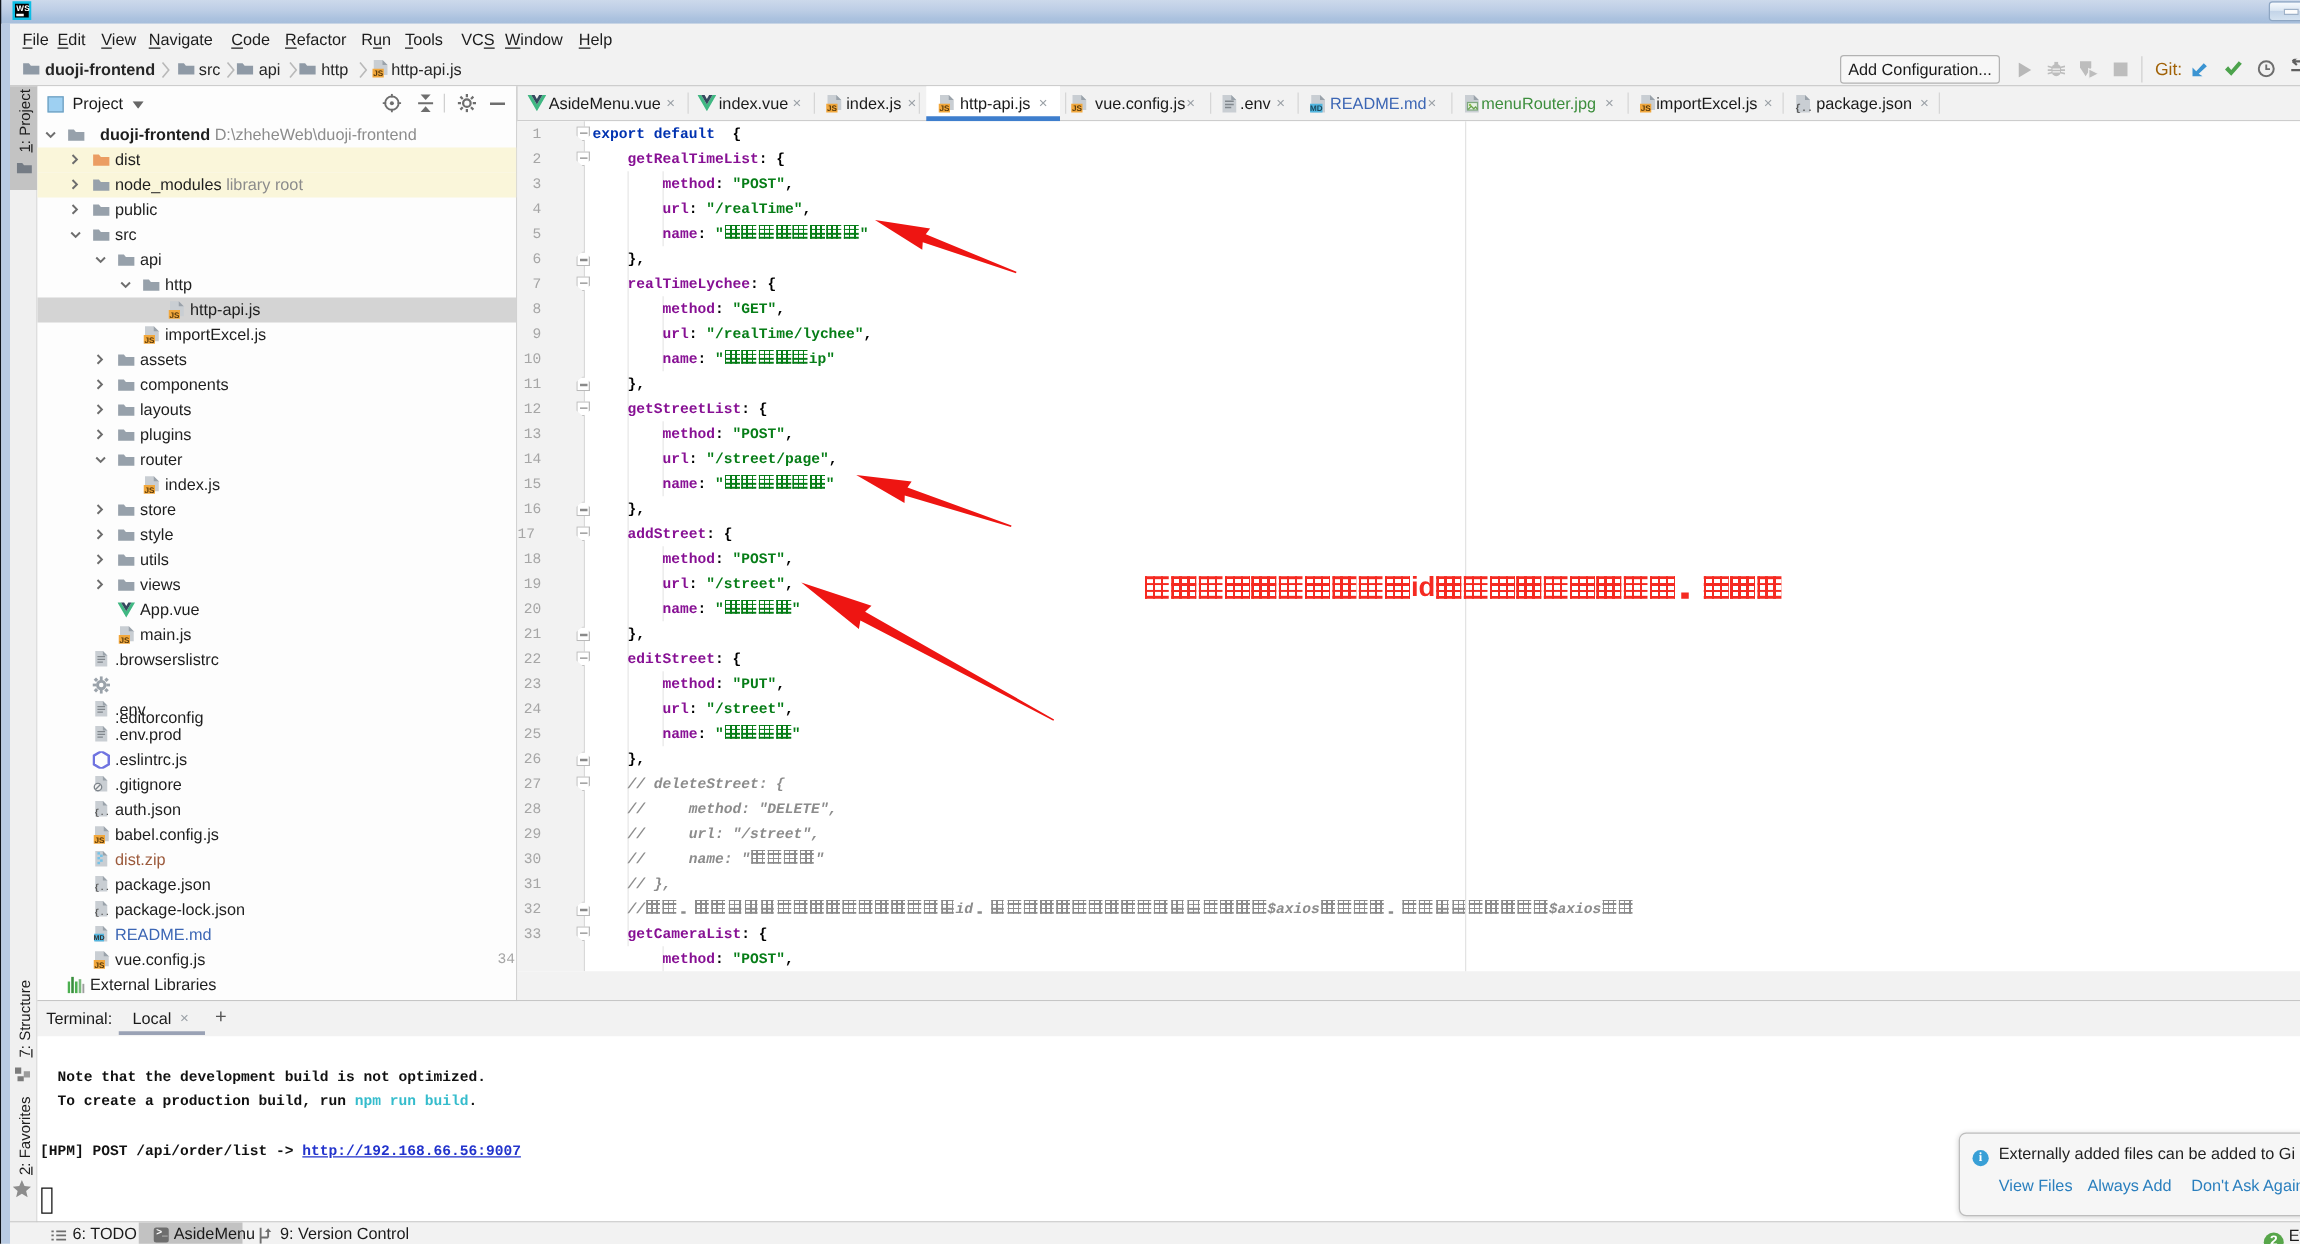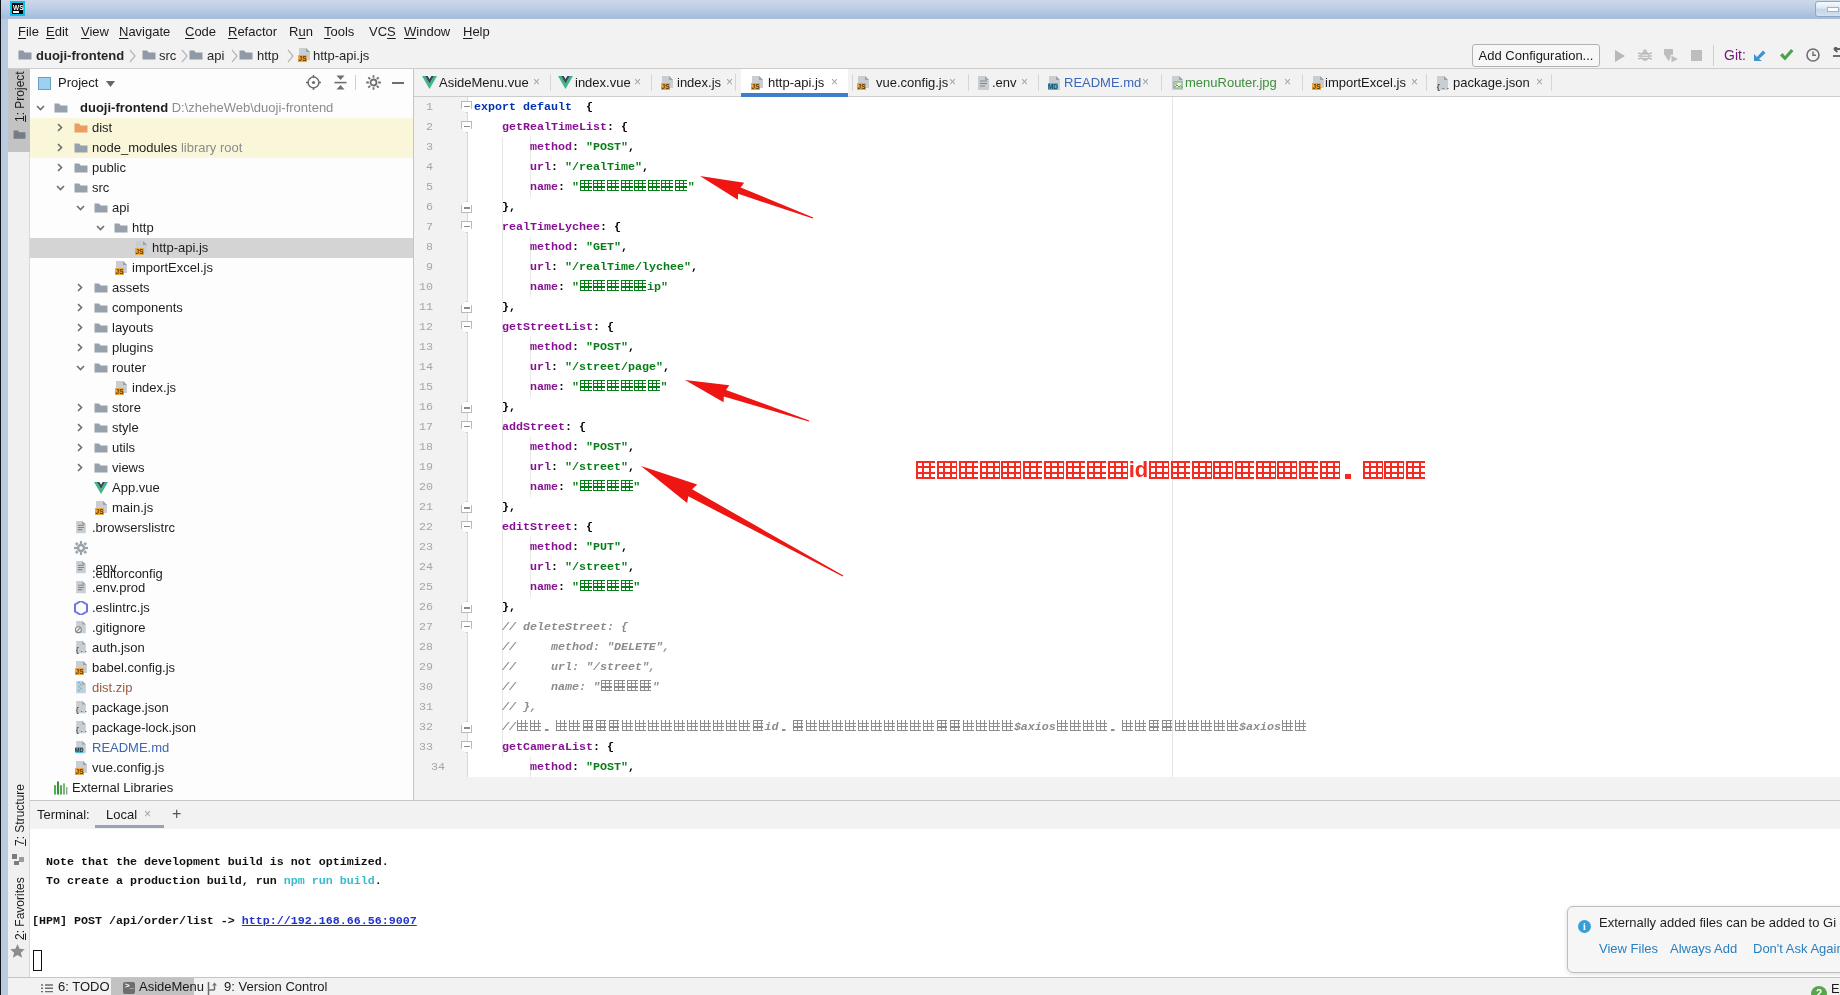--- a/index.html
+++ b/index.html
@@ -101,21 +101,21 @@
       <rect x="5.5" y="0.5" width="3" height="2" fill="#bdbdbd"></rect>
       <path d="M0 4 L4 5 M0 7 L3.5 7 M0 10 L4 9 M14 4 L10 5 M14 7 L10.5 7 M14 10 L10 9" stroke="#bdbdbd" stroke-width="1.4"></path>
       <path d="M4 6.2 h6 M4 8.4 h6" stroke="#f2f2f2" stroke-width="1"></path>
     </svg>
 <svg class="abs" style="left:1663px;top:48px" width="17" height="15" viewBox="0 0 17 15">
       <path d="M1 1 h9 v5 l-4.5 7 L1 6 z" fill="#bdbdbd"></path>
       <path d="M8 7 L16 11 L8 15 z" fill="#bdbdbd" stroke="#f2f2f2" stroke-width="1"></path>
     </svg>
 <rect class="abs" style="left:1691px;top:50px;width:11px;height:11px;background:#bdbdbd"></rect>
 <div class="abs" style="left:1713px;top:45px;width:1px;height:21px;background:#d0d0d0"></div>
-<div class="abs" style="left:1724px;top:44px;font-size:14px;color:#701a75;line-height:23px">Git:</div>
+<div class="abs" style="left:1724px;top:44px;font-size:14px;color:#a16207;line-height:23px">Git:</div>
 <svg class="abs" style="left:1753px;top:49px" width="13" height="13" viewBox="0 0 13 13">
       <path d="M1 12 L1 5 L4 8 L10 1.5 L12.5 4 L6 10 L9 12 z" fill="#3b94d2"></path>
     </svg>
 <svg class="abs" style="left:1779px;top:48px" width="15" height="13" viewBox="0 0 15 13">
       <path d="M1 7.5 L3.5 5 L6 8 L12 1 L14.5 3 L6 12.5 z" fill="#4da34d"></path>
     </svg>
 <svg class="abs" style="left:1806px;top:48px" width="14" height="14" viewBox="0 0 14 14">
       <circle cx="7" cy="7" r="6" fill="none" stroke="#6e6e6e" stroke-width="1.6"></circle>
       <path d="M7 3.5 V7.3 H10" fill="none" stroke="#6e6e6e" stroke-width="1.5"></path>
     </svg>
@@ -547,21 +547,21 @@
 <div class="abs mono" style="left:414px;top:317px;width:19px;height:20px;line-height:20px;text-align:right;color:#a6a6a6;font-weight:normal">12</div>
 <div class="codeline mono" style="top:337px"><span class="t">&nbsp;&nbsp;&nbsp;&nbsp;&nbsp;&nbsp;&nbsp;&nbsp;</span><span class="p">method</span><span class="t">:&nbsp;</span><span class="s">"POST"</span><span class="t">,</span></div>
 <div class="abs mono" style="left:414px;top:337px;width:19px;height:20px;line-height:20px;text-align:right;color:#a6a6a6;font-weight:normal">13</div>
 <div class="codeline mono" style="top:357px"><span class="t">&nbsp;&nbsp;&nbsp;&nbsp;&nbsp;&nbsp;&nbsp;&nbsp;</span><span class="p">url</span><span class="t">:&nbsp;</span><span class="s">"/street/page"</span><span class="t">,</span></div>
 <div class="abs mono" style="left:414px;top:357px;width:19px;height:20px;line-height:20px;text-align:right;color:#a6a6a6;font-weight:normal">14</div>
 <div class="codeline mono" style="top:377px"><span class="t">&nbsp;&nbsp;&nbsp;&nbsp;&nbsp;&nbsp;&nbsp;&nbsp;</span><span class="p">name</span><span class="t">:&nbsp;</span><span class="s">"<i class="zh" style="--c:#067d17"></i><i class="zh" style="--c:#067d17"></i><i class="zh" style="--c:#067d17"></i><i class="zh" style="--c:#067d17"></i><i class="zh" style="--c:#067d17"></i><i class="zh" style="--c:#067d17"></i>"</span><span class="t"></span></div>
 <div class="abs mono" style="left:414px;top:377px;width:19px;height:20px;line-height:20px;text-align:right;color:#a6a6a6;font-weight:normal">15</div>
 <div class="codeline mono" style="top:397px"><span class="t">&nbsp;&nbsp;&nbsp;&nbsp;},</span></div>
 <div class="abs mono" style="left:414px;top:397px;width:19px;height:20px;line-height:20px;text-align:right;color:#a6a6a6;font-weight:normal">16</div>
 <div class="codeline mono" style="top:417px"><span class="t">&nbsp;&nbsp;&nbsp;&nbsp;</span><span class="p">addStreet</span><span class="t">:&nbsp;{</span></div>
-<div class="abs mono" style="left:414px;top:417px;width:19px;height:20px;line-height:20px;text-align:right;color:#a6a6a6;font-weight:normal">17</div>
+<div class="abs mono" style="left:414px;top:417px;width:19px;height:20px;line-height:20px;text-align:left;color:#a6a6a6;font-weight:normal">17</div>
 <div class="codeline mono" style="top:437px"><span class="t">&nbsp;&nbsp;&nbsp;&nbsp;&nbsp;&nbsp;&nbsp;&nbsp;</span><span class="p">method</span><span class="t">:&nbsp;</span><span class="s">"POST"</span><span class="t">,</span></div>
 <div class="abs mono" style="left:414px;top:437px;width:19px;height:20px;line-height:20px;text-align:right;color:#a6a6a6;font-weight:normal">18</div>
 <div class="codeline mono" style="top:457px"><span class="t">&nbsp;&nbsp;&nbsp;&nbsp;&nbsp;&nbsp;&nbsp;&nbsp;</span><span class="p">url</span><span class="t">:&nbsp;</span><span class="s">"/street"</span><span class="t">,</span></div>
 <div class="abs mono" style="left:414px;top:457px;width:19px;height:20px;line-height:20px;text-align:right;color:#a6a6a6;font-weight:normal">19</div>
 <div class="codeline mono" style="top:477px"><span class="t">&nbsp;&nbsp;&nbsp;&nbsp;&nbsp;&nbsp;&nbsp;&nbsp;</span><span class="p">name</span><span class="t">:&nbsp;</span><span class="s">"<i class="zh" style="--c:#067d17"></i><i class="zh" style="--c:#067d17"></i><i class="zh" style="--c:#067d17"></i><i class="zh" style="--c:#067d17"></i>"</span><span class="t"></span></div>
 <div class="abs mono" style="left:414px;top:477px;width:19px;height:20px;line-height:20px;text-align:right;color:#a6a6a6;font-weight:normal">20</div>
 <div class="codeline mono" style="top:497px"><span class="t">&nbsp;&nbsp;&nbsp;&nbsp;},</span></div>
 <div class="abs mono" style="left:414px;top:497px;width:19px;height:20px;line-height:20px;text-align:right;color:#a6a6a6;font-weight:normal">21</div>
 <div class="codeline mono" style="top:517px"><span class="t">&nbsp;&nbsp;&nbsp;&nbsp;</span><span class="p">editStreet</span><span class="t">:&nbsp;{</span></div>
 <div class="abs mono" style="left:414px;top:517px;width:19px;height:20px;line-height:20px;text-align:right;color:#a6a6a6;font-weight:normal">22</div>
@@ -581,21 +581,21 @@
 <div class="abs mono" style="left:414px;top:657px;width:19px;height:20px;line-height:20px;text-align:right;color:#a6a6a6;font-weight:normal">29</div>
 <div class="codeline mono" style="top:677px"><span class="c">&nbsp;&nbsp;&nbsp;&nbsp;//&nbsp;&nbsp;&nbsp;&nbsp;&nbsp;name:&nbsp;"<i class="zh zc" style="--c:#8c8c8c"></i><i class="zh zc" style="--c:#8c8c8c"></i><i class="zh zc" style="--c:#8c8c8c"></i><i class="zh zc" style="--c:#8c8c8c"></i>"</span></div>
 <div class="abs mono" style="left:414px;top:677px;width:19px;height:20px;line-height:20px;text-align:right;color:#a6a6a6;font-weight:normal">30</div>
 <div class="codeline mono" style="top:697px"><span class="c">&nbsp;&nbsp;&nbsp;&nbsp;//&nbsp;},</span></div>
 <div class="abs mono" style="left:414px;top:697px;width:19px;height:20px;line-height:20px;text-align:right;color:#a6a6a6;font-weight:normal">31</div>
 <div class="codeline mono" style="top:717px"><span class="c">&nbsp;&nbsp;&nbsp;&nbsp;//<i class="zh zc" style="--c:#8c8c8c"></i><i class="zh zc" style="--c:#8c8c8c"></i><i class="zh zc zp" style="--c:#8c8c8c"></i><i class="zh zc" style="--c:#8c8c8c"></i><i class="zh zc" style="--c:#8c8c8c"></i><i class="zh zc" style="--c:#8c8c8c"></i><i class="zh zc" style="--c:#8c8c8c"></i><i class="zh zc" style="--c:#8c8c8c"></i><i class="zh zc" style="--c:#8c8c8c"></i><i class="zh zc" style="--c:#8c8c8c"></i><i class="zh zc" style="--c:#8c8c8c"></i><i class="zh zc" style="--c:#8c8c8c"></i><i class="zh zc" style="--c:#8c8c8c"></i><i class="zh zc" style="--c:#8c8c8c"></i><i class="zh zc" style="--c:#8c8c8c"></i><i class="zh zc" style="--c:#8c8c8c"></i><i class="zh zc" style="--c:#8c8c8c"></i><i class="zh zc" style="--c:#8c8c8c"></i><i class="zh zc" style="--c:#8c8c8c"></i>id<i class="zh zc zp" style="--c:#8c8c8c"></i><i class="zh zc" style="--c:#8c8c8c"></i><i class="zh zc" style="--c:#8c8c8c"></i><i class="zh zc" style="--c:#8c8c8c"></i><i class="zh zc" style="--c:#8c8c8c"></i><i class="zh zc" style="--c:#8c8c8c"></i><i class="zh zc" style="--c:#8c8c8c"></i><i class="zh zc" style="--c:#8c8c8c"></i><i class="zh zc" style="--c:#8c8c8c"></i><i class="zh zc" style="--c:#8c8c8c"></i><i class="zh zc" style="--c:#8c8c8c"></i><i class="zh zc" style="--c:#8c8c8c"></i><i class="zh zc" style="--c:#8c8c8c"></i><i class="zh zc" style="--c:#8c8c8c"></i><i class="zh zc" style="--c:#8c8c8c"></i><i class="zh zc" style="--c:#8c8c8c"></i><i class="zh zc" style="--c:#8c8c8c"></i><i class="zh zc" style="--c:#8c8c8c"></i>$axios<i class="zh zc" style="--c:#8c8c8c"></i><i class="zh zc" style="--c:#8c8c8c"></i><i class="zh zc" style="--c:#8c8c8c"></i><i class="zh zc" style="--c:#8c8c8c"></i><i class="zh zc zp" style="--c:#8c8c8c"></i><i class="zh zc" style="--c:#8c8c8c"></i><i class="zh zc" style="--c:#8c8c8c"></i><i class="zh zc" style="--c:#8c8c8c"></i><i class="zh zc" style="--c:#8c8c8c"></i><i class="zh zc" style="--c:#8c8c8c"></i><i class="zh zc" style="--c:#8c8c8c"></i><i class="zh zc" style="--c:#8c8c8c"></i><i class="zh zc" style="--c:#8c8c8c"></i><i class="zh zc" style="--c:#8c8c8c"></i>$axios<i class="zh zc" style="--c:#8c8c8c"></i><i class="zh zc" style="--c:#8c8c8c"></i></span></div>
 <div class="abs mono" style="left:414px;top:717px;width:19px;height:20px;line-height:20px;text-align:right;color:#a6a6a6;font-weight:normal">32</div>
 <div class="codeline mono" style="top:737px"><span class="t">&nbsp;&nbsp;&nbsp;&nbsp;</span><span class="p">getCameraList</span><span class="t">:&nbsp;{</span></div>
 <div class="abs mono" style="left:414px;top:737px;width:19px;height:20px;line-height:20px;text-align:right;color:#a6a6a6;font-weight:normal">33</div>
 <div class="codeline mono" style="top:757px"><span class="t">&nbsp;&nbsp;&nbsp;&nbsp;&nbsp;&nbsp;&nbsp;&nbsp;</span><span class="p">method</span><span class="t">:&nbsp;</span><span class="s">"POST"</span><span class="t">,</span></div>
-<div class="abs mono" style="left:426px;top:757px;width:19px;height:20px;line-height:20px;text-align:right;color:#a6a6a6;font-weight:normal">34</div>
+<div class="abs mono" style="left:393px;top:757px;width:19px;height:20px;line-height:20px;text-align:right;color:#a6a6a6;font-weight:normal">34</div>
 <div class="abs" style="left:461px;top:101px;width:11px;height:12px;background:#fff;border:1px solid #b9b9b9;clip-path:polygon(0 0,100% 0,100% 62%,50% 100%,0 62%)"></div>
 <div class="abs" style="left:463.5px;top:105.5px;width:6px;height:1.5px;background:#8a8a8a"></div>
 <div class="abs" style="left:461px;top:121px;width:11px;height:12px;background:#fff;border:1px solid #b9b9b9;clip-path:polygon(0 0,100% 0,100% 62%,50% 100%,0 62%)"></div>
 <div class="abs" style="left:463.5px;top:125.5px;width:6px;height:1.5px;background:#8a8a8a"></div>
 <div class="abs" style="left:461px;top:221px;width:11px;height:12px;background:#fff;border:1px solid #b9b9b9;clip-path:polygon(0 0,100% 0,100% 62%,50% 100%,0 62%)"></div>
 <div class="abs" style="left:463.5px;top:225.5px;width:6px;height:1.5px;background:#8a8a8a"></div>
 <div class="abs" style="left:461px;top:321px;width:11px;height:12px;background:#fff;border:1px solid #b9b9b9;clip-path:polygon(0 0,100% 0,100% 62%,50% 100%,0 62%)"></div>
 <div class="abs" style="left:463.5px;top:325.5px;width:6px;height:1.5px;background:#8a8a8a"></div>
 <div class="abs" style="left:461px;top:421px;width:11px;height:12px;background:#fff;border:1px solid #b9b9b9;clip-path:polygon(0 0,100% 0,100% 62%,50% 100%,0 62%)"></div>
 <div class="abs" style="left:463.5px;top:425.5px;width:6px;height:1.5px;background:#8a8a8a"></div>

